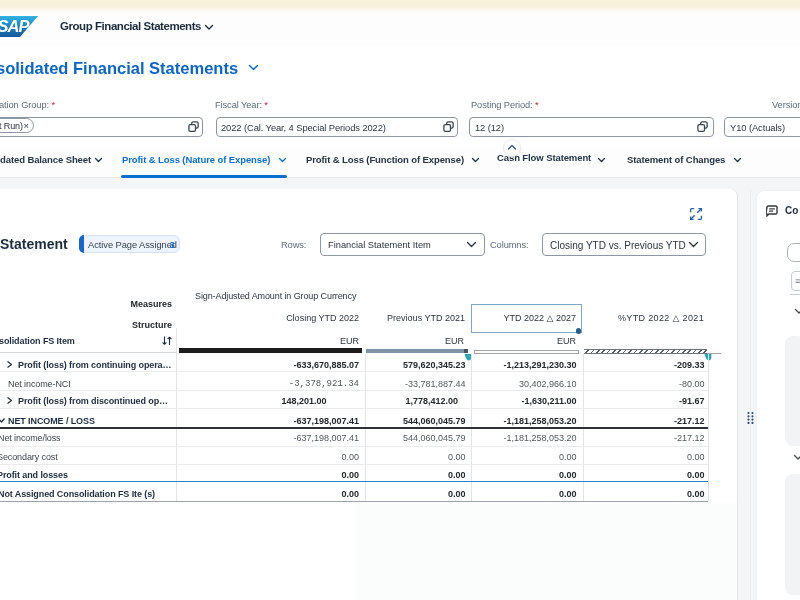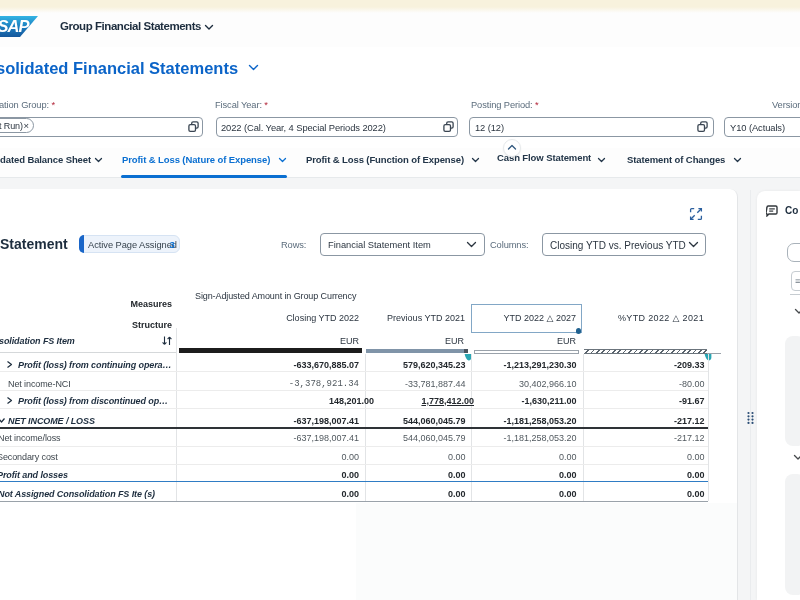--- a/index.html
+++ b/index.html
@@ -3,21 +3,21 @@
 <meta charset="utf-8">
 <style>
   html,body{margin:0;padding:0;}
   body{width:800px;height:600px;overflow:hidden;position:relative;
        font-family:"Liberation Sans",sans-serif;background:#fff;}
   .abs{position:absolute;}
   .b{font-weight:bold;}
   .num{position:absolute;text-align:right;font-size:9px;color:#51595f;width:110px;white-space:nowrap;}
   .numb{position:absolute;text-align:right;font-size:9px;color:#23282d;font-weight:bold;width:110px;white-space:nowrap;}
   .rlab{position:absolute;font-size:9px;color:#3e464d;white-space:nowrap;letter-spacing:-0.1px;}
-  .rlabb{position:absolute;font-size:9px;color:#1d2d3e;font-weight:bold;white-space:nowrap;letter-spacing:-0.1px;font-style:italic;}
+  .rlabb{position:absolute;font-size:9px;color:#1d2d3e;font-weight:bold;white-space:nowrap;letter-spacing:-0.1px;}
   .hline{position:absolute;height:1px;background:#ececec;}
   .vline{position:absolute;width:1px;background:#e2e4e6;}
   .flab{position:absolute;font-size:9.3px;color:#5b6c7c;letter-spacing:-0.1px;white-space:nowrap;}
   .fval{position:absolute;font-size:9.4px;color:#2b3540;letter-spacing:-0.1px;white-space:nowrap;}
   .inp{position:absolute;height:22px;background:#fff;border:1px solid #8b97a3;border-radius:4px;box-sizing:border-box;}
   .tab{position:absolute;font-size:9.5px;font-weight:bold;color:#223548;letter-spacing:-0.1px;white-space:nowrap;}
 </style>
 </head>
 <body>
 
@@ -204,30 +204,30 @@
     <polyline points="1.5,1.5 4.5,5 7.5,1.5" fill="none" stroke="#1d2d3e" stroke-width="1.2" stroke-linejoin="round"></polyline>
   </svg>
 <div class="rlabb" style="left:8px;top:415.5px;">NET INCOME / LOSS</div>
 <div class="rlab" style="left:-2px;top:433px;">Net income/loss</div>
 <div class="rlab" style="left:-3px;top:452px;">Secondary cost</div>
 <div class="rlabb" style="left:-3px;top:470px;">Profit and losses</div>
 <div class="rlabb" style="left:-2px;top:488.5px;">Not Assigned Consolidation FS Ite (s)</div>
 
 <div class="numb" style="left:249px;top:359.5px;">-633,670,885.07</div>
 <div class="num" style="left:249px;top:378.5px;font-family:Liberation Mono, monospace;">-3,378,921.34</div>
-<div class="numb" style="left:264px;top:395.5px;">148,201.00</div>
+<div class="numb" style="left:249px;top:395.5px;text-align:center;">148,201.00</div>
 <div class="numb" style="left:249px;top:415.5px;">-637,198,007.41</div>
 <div class="num" style="left:249px;top:433px;">-637,198,007.41</div>
 <div class="num" style="left:249px;top:452px;">0.00</div>
 <div class="numb" style="left:249px;top:470px;">0.00</div>
 <div class="numb" style="left:249px;top:488.5px;">0.00</div>
 
 <div class="numb" style="left:355.5px;top:359.5px;">579,620,345.23</div>
 <div class="num" style="left:355.5px;top:378.5px;">-33,781,887.44</div>
-<div class="numb" style="left:364px;top:395.5px;text-decoration:underline;">1,778,412.00</div>
+<div class="numb" style="left:348px;top:395.5px;">1,778,412.00</div>
 <div class="numb" style="left:355.5px;top:415.5px;">544,060,045.79</div>
 <div class="num" style="left:355.5px;top:433px;">544,060,045.79</div>
 <div class="num" style="left:355.5px;top:452px;">0.00</div>
 <div class="numb" style="left:355.5px;top:470px;">0.00</div>
 <div class="numb" style="left:355.5px;top:488.5px;">0.00</div>
 
 <div class="numb" style="left:466.5px;top:359.5px;">-1,213,291,230.30</div>
 <div class="num" style="left:466.5px;top:378.5px;">30,402,966.10</div>
 <div class="numb" style="left:466.5px;top:395.5px;">-1,630,211.00</div>
 <div class="numb" style="left:466.5px;top:415.5px;">-1,181,258,053.20</div>

